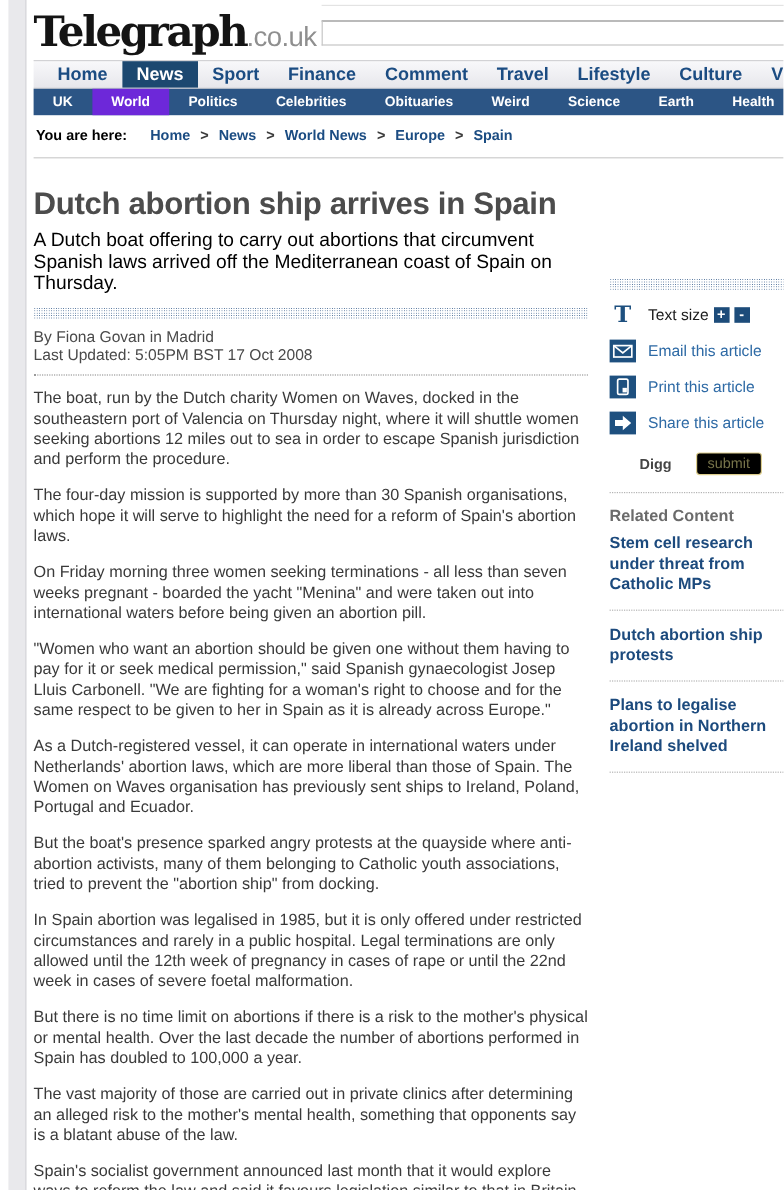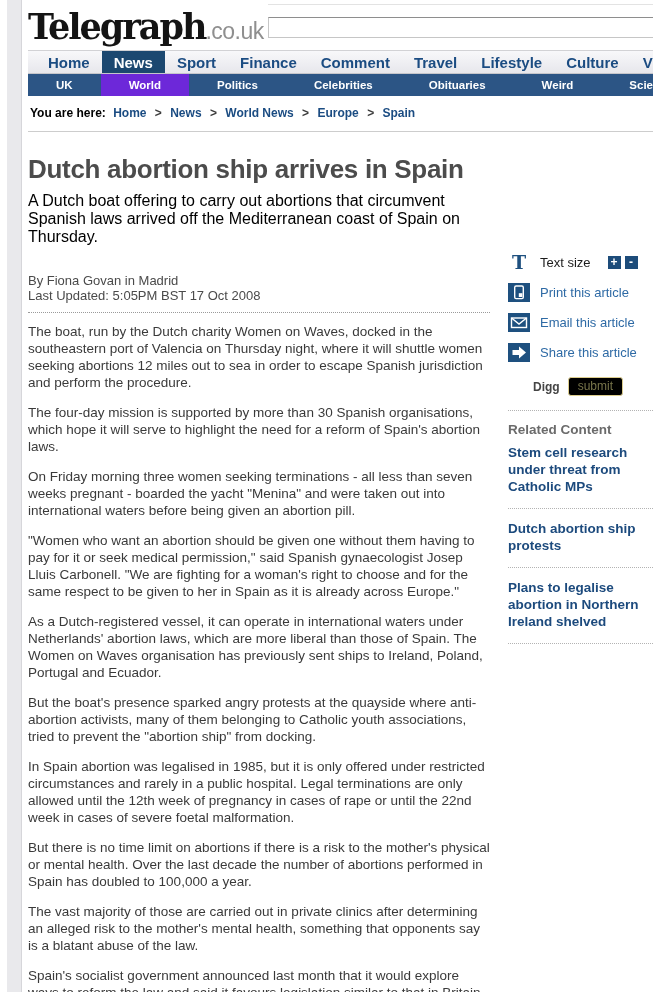--- a/index.html
+++ b/index.html
@@ -33,29 +33,29 @@
     display:flex; align-items:stretch; white-space:nowrap;
     font-size:15px; font-weight:bold; padding-left:8px; }
   .mainnav .nav-item { color:#1b4c82; display:flex; align-items:center;
     padding:0 12px; cursor:pointer; }
   .mainnav .nav-item.active { background:#1c4870; color:#ffffff; }
 
   
   .subnav { height:22px; background:#2c5585; display:flex; align-items:stretch;
     white-space:nowrap; font-size:11.5px; font-weight:bold; }
   .subnav .subnav-item { color:#ffffff; display:flex; align-items:center;
-    padding:0 28px; cursor:pointer; }
+    padding:0 16px; cursor:pointer; }
   .subnav .subnav-item.active { background:#6d28d9; }
 
   
   .breadcrumb { font-size:12px; font-weight:bold; color:#000;
     padding:10px 0 11px 2px; border-bottom:1px solid #cdcdcd; }
   .breadcrumb .crumb { color:#1b4c82; cursor:pointer; }
   .breadcrumb .sep { color:#3c3c3c; margin:0 5px; }
-  .breadcrumb .prefix { margin-right:4px; }
+  .breadcrumb .prefix { margin-right:16px; }
 
   
   .main { display:flex; align-items:flex-start; }
   .article { width:462px; flex:0 0 462px; }
   .sidebar { flex:1; margin-left:18px; min-width:0; }
 
   
   .headline { font-size:26px; line-height:30px; font-weight:bold; color:#4c4c4c;
     letter-spacing:-0.3px; margin:22px 0 8px; }
   .standfirst { font-size:16px; line-height:18px; color:#000000; margin:0 0 10px; }
@@ -67,27 +67,27 @@
   .article p { font-size:13.5px; line-height:17px; color:#3a3a3a; margin:0 0 13px; }
 
   
   .sidebar .dotband { margin-top:100px; }
   .tool-row { display:flex; align-items:center; margin:11px 0; height:19px; }
   .tool-icon { width:22px; height:19px; background:#1e507f; flex:0 0 auto;
     display:flex; align-items:center; justify-content:center; margin-right:10px; }
   .tsize-glyph { width:22px; flex:0 0 auto; margin-right:10px; text-align:center;
     font-family:"DejaVu Serif", serif; font-weight:bold; font-size:19px;
     line-height:19px; color:#1e507f; }
-  .tsize-label { font-size:13px; color:#1c1c1c; margin-right:13px; }
+  .tsize-label { font-size:13px; color:#1c1c1c; margin-right:0; }
   .size-btn { width:13px; height:13px; background:#1d4c7a; color:#fff;
     font-weight:bold; font-size:12px; line-height:12px; text-align:center;
     margin-left:4px; cursor:pointer; }
   .tool-label { font-size:13px; color:#2e6aa5; cursor:pointer; }
   .digg-row { display:flex; align-items:center; margin:15px 0 14px 25px; }
-  .digg-label { font-size:12px; font-weight:bold; color:#454545; margin-right:8px; }
+  .digg-label { font-size:12px; font-weight:bold; color:#454545; margin-right:20px; }
   .digg-submit { background:#000000; border:1px solid #ddce8e; border-radius:3px;
     color:#77744a; font-size:12px; padding:1px 9px 2px; cursor:pointer;
     font-family:"Liberation Sans", sans-serif; }
   .side-dotted { border:0; border-top:1px dotted #b3b3b3; margin:13px 0 11px; }
   .related-heading { font-size:13.5px; font-weight:bold; color:#6b6b6b; margin:0 0 7px; }
   .related-link { display:block; font-size:13.5px; line-height:17px; font-weight:bold;
     color:#1c4a7d; cursor:pointer; margin:0 0 0; }
 </style>
 </head>
 <body>
@@ -171,35 +171,35 @@
       <div class="tool-row">
         <span class="tsize-glyph">T</span>
         <span class="tsize-label">Text size</span>
         <span class="size-btn">+</span>
         <span class="size-btn">-</span>
       </div>
 
       <div class="tool-row">
         <span class="tool-icon">
           <svg width="22" height="19" viewBox="0 0 22 19">
+            <rect x="3.5" y="5" width="15" height="9.5" fill="none" stroke="#ffffff" stroke-width="1.4"></rect>
+            <path d="M3.5 5 L11 11 L18.5 5" fill="none" stroke="#ffffff" stroke-width="1.4"></path>
+          </svg>
+        </span>
+        <span class="tool-label">Email this article</span>
+      </div>
+
+      <div class="tool-row">
+        <span class="tool-icon">
+          <svg width="22" height="19" viewBox="0 0 22 19">
             <rect x="6.7" y="3" width="8.6" height="12.6" rx="1.4" fill="none" stroke="#ffffff" stroke-width="1.4"></rect>
             <rect x="10.8" y="10.2" width="3.6" height="3.8" fill="#ffffff"></rect>
           </svg>
         </span>
         <span class="tool-label">Print this article</span>
-      </div>
-
-      <div class="tool-row">
-        <span class="tool-icon">
-          <svg width="22" height="19" viewBox="0 0 22 19">
-            <rect x="3.5" y="5" width="15" height="9.5" fill="none" stroke="#ffffff" stroke-width="1.4"></rect>
-            <path d="M3.5 5 L11 11 L18.5 5" fill="none" stroke="#ffffff" stroke-width="1.4"></path>
-          </svg>
-        </span>
-        <span class="tool-label">Email this article</span>
       </div>
 
       <div class="tool-row">
         <span class="tool-icon">
           <svg width="22" height="19" viewBox="0 0 22 19">
             <path d="M4.5 7 L11 7 L11 3.5 L18 9.5 L11 15.5 L11 12 L4.5 12 Z" fill="#ffffff"></path>
           </svg>
         </span>
         <span class="tool-label">Share this article</span>
       </div>

